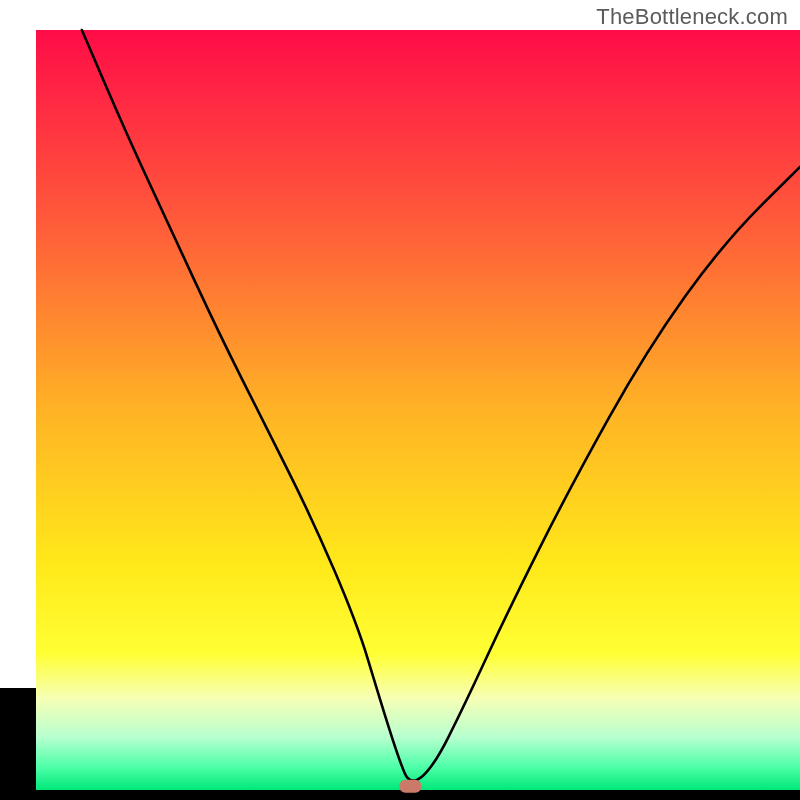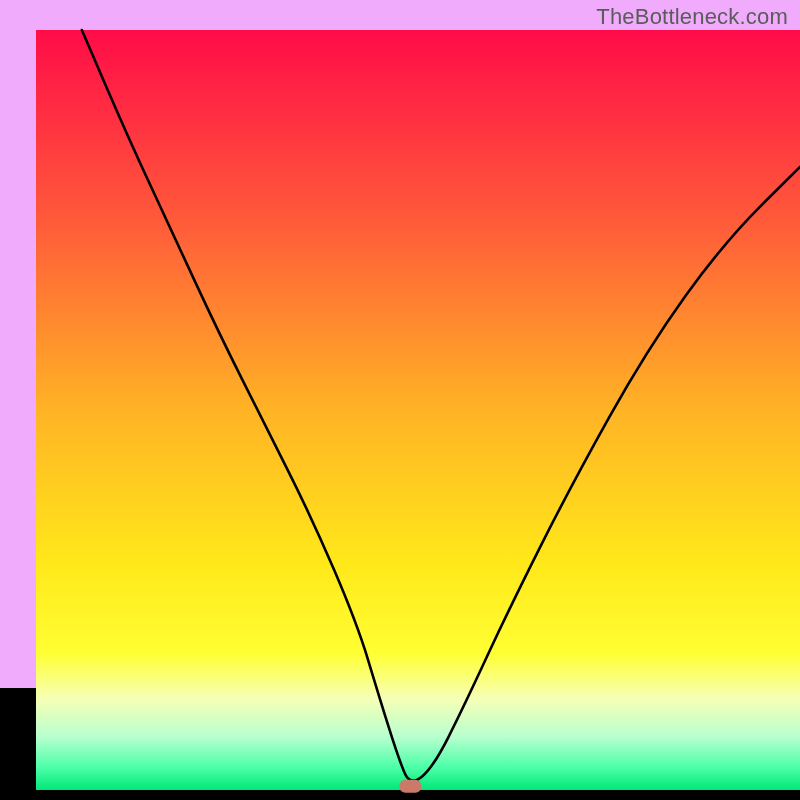--- a/index.html
+++ b/index.html
@@ -7,21 +7,21 @@
     padding: 0;
     width: 800px;
     height: 800px;
     background: #000;
     overflow: hidden;
   }
   .wrap {
     position: relative;
     width: 800px;
     height: 688px;
-    background: #f0abfc;
+    background: #ffffff;
   }
   .watermark {
     position: absolute;
     top: 4px;
     right: 12px;
     font-family: Arial, Helvetica, sans-serif;
     font-size: 22px;
     color: #5b5b5b;
     letter-spacing: 0.2px;
     z-index: 30;

